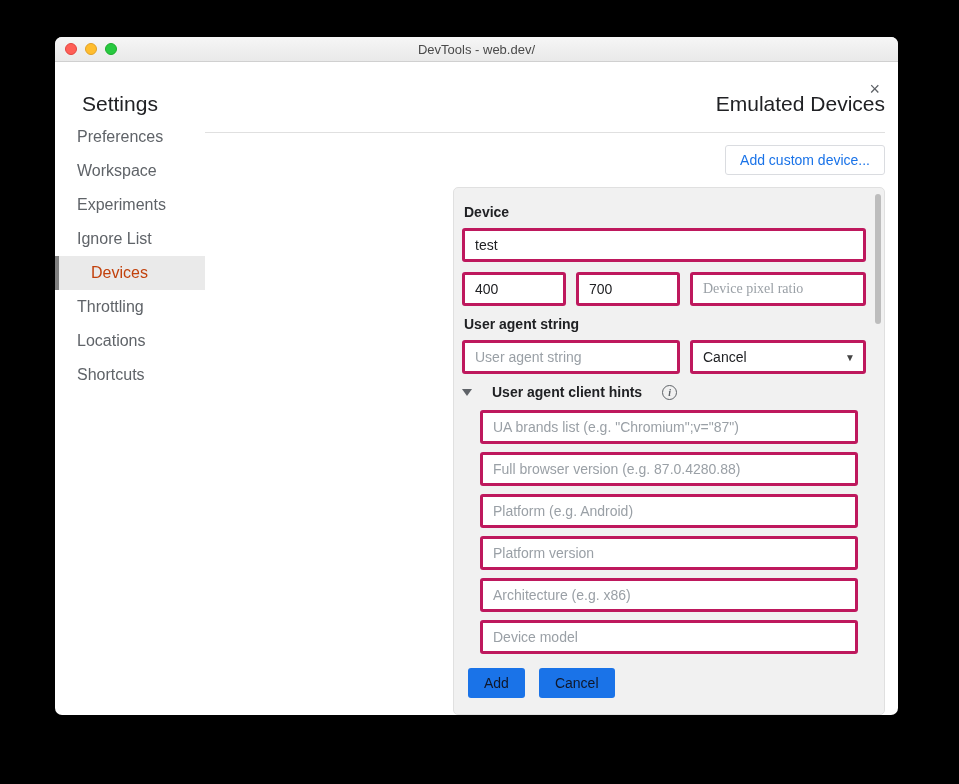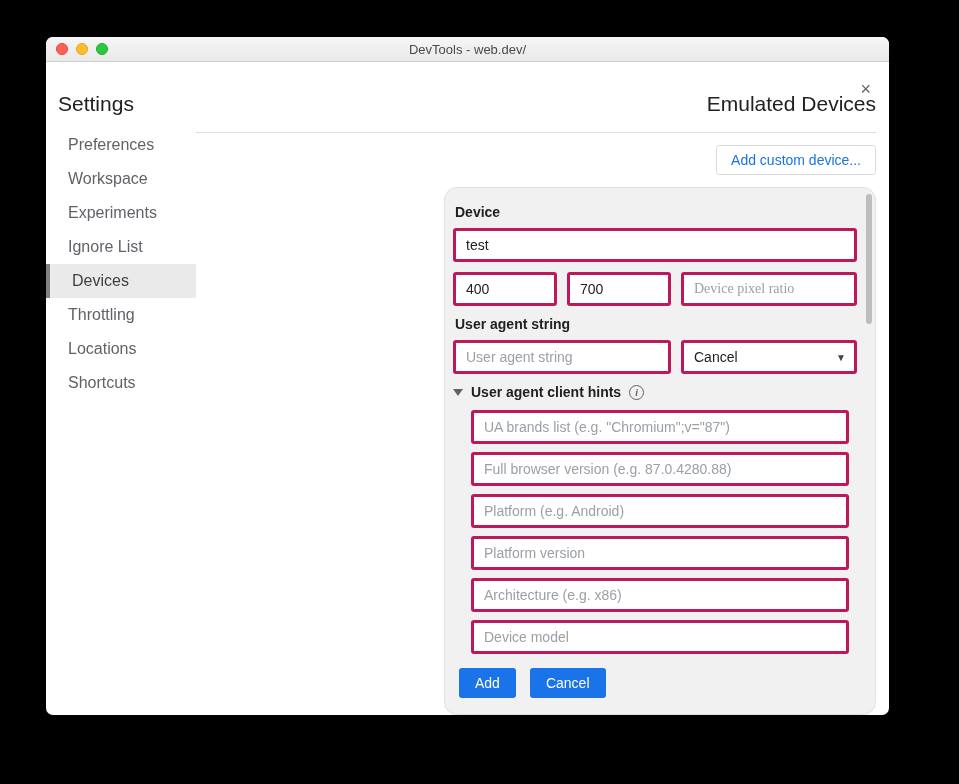--- a/index.html
+++ b/index.html
@@ -4,21 +4,21 @@
 <style>
   * { box-sizing: border-box; margin: 0; padding: 0; }
   html, body {
     width: 959px; height: 784px;
     background: #000;
     font-family: "Helvetica Neue", Arial, sans-serif;
     font-size: 14px; color: #202124;
   }
   .window {
     position: absolute;
-    left: 46px; top: 37px;
+    left: 55px; top: 37px;
     width: 843px; height: 678px;
     background: #fff;
     border-radius: 7px;
     box-shadow: 0 18px 50px rgba(0,0,0,0.55), 0 0 0 1px rgba(0,0,0,0.15);
     overflow: hidden;
     display: flex; flex-direction: column;
   }
   .titlebar {
     height: 25px;
     background: linear-gradient(#f6f6f6,#e9e9e9);
@@ -42,31 +42,31 @@
     font-size:18px; color:#5f6368; cursor:pointer;
     line-height:1;
   }
 
   .sidebar {
     width: 150px; flex:none;
     padding-top: 30px;
   }
   .sidebar h1 {
     font-size: 21px; font-weight:400;
-    padding-left: 12px; margin-bottom: 12px;
+    padding-left: 27px; margin-bottom: 4px;
   }
   .nav-item {
     padding: 8px 0 8px 22px;
     font-size: 16px; color:#5f6368;
     cursor:pointer;
   }
   .nav-item.active {
-    background:#eaeaea; color:#404040;
+    background:#eaeaea; color:#c2410c;
     border-left: 4px solid #808080;
-    padding-left: 22px;
+    padding-left: 32px;
   }
 
   .main {
     flex:1; padding: 30px 30px 0 0;
     display:flex; flex-direction:column;align-items:flex-end;
   }
   .main h2 {
     font-size: 21px; font-weight:400;
     margin-bottom: 16px;
   }
@@ -81,21 +81,21 @@
     font-size:14px;
     background:#fff;
     cursor:pointer;
     margin-bottom:12px;
   }
 
   .device-panel {
     width: 432px;
     background:#f1f1f1;
     border:1px solid #e0e0e0;
-    border-radius:13px;
+    border-radius:5px;
     position:relative;
     padding: 12px 0 16px 8px;
   }
   .panel-scroll {
     position:absolute; right:3px; top:6px; bottom:6px; width:6px;
   }
   .panel-scroll .thumb {
     position:absolute; top:0; left:0; right:0; height:130px;
     background:#bdbdbd; border-radius:3px;
   }
@@ -124,21 +124,21 @@
     position:relative; width:176px;
     display:flex; align-items:center;
     cursor:pointer;
   }
   .select-like .chev {
     position:absolute; right:8px; top:50%; transform:translateY(-50%);
     font-size:10px; color:#444;
   }
 
   .hints-header {
-    display:flex; align-items:center; gap:8px;
+    display:flex; align-items:center; gap:20px;
     margin: 6px 0 10px 0;
     padding-left:0;
   }
   .tri {
     width:0; height:0;
     border-left:5px solid transparent;
     border-right:5px solid transparent;
     border-top:7px solid #5f6368;
     cursor:pointer;
   }
@@ -149,21 +149,21 @@
     display:flex; align-items:center; justify-content:center;
     font-size:10px; color:#5f6368; font-weight:700;
     font-family: Georgia, serif; font-style:italic;
   }
 
   .hints-fields { padding-left:18px; padding-right:26px; display:flex; flex-direction:column; gap:8px; }
   .hints-fields input.text { width:100%; }
 
   .btns { display:flex; gap:14px; margin-top:14px; padding-left:6px; }
   .btn-primary {
-    background:#1a73e8; color:#ffffff;
+    background:#1a73e8; color:#0f172a;
     border:none; border-radius:3px;
     padding: 7px 16px; font-size:14px; cursor:pointer;
   }
 </style>
 </head>
 <body>
 
 <div class="window">
   <div class="titlebar">
     <div class="traffic">

